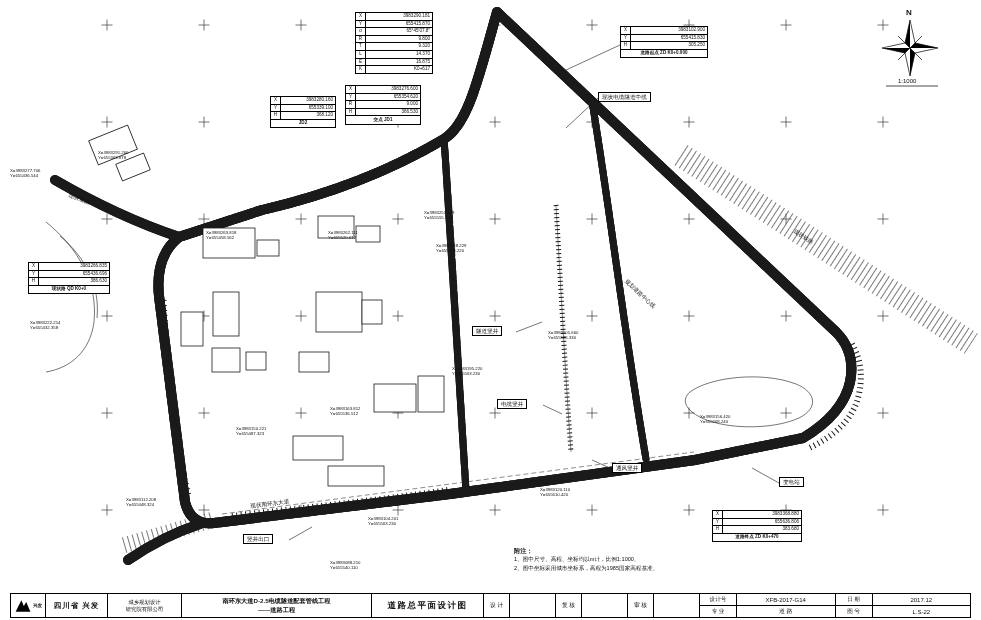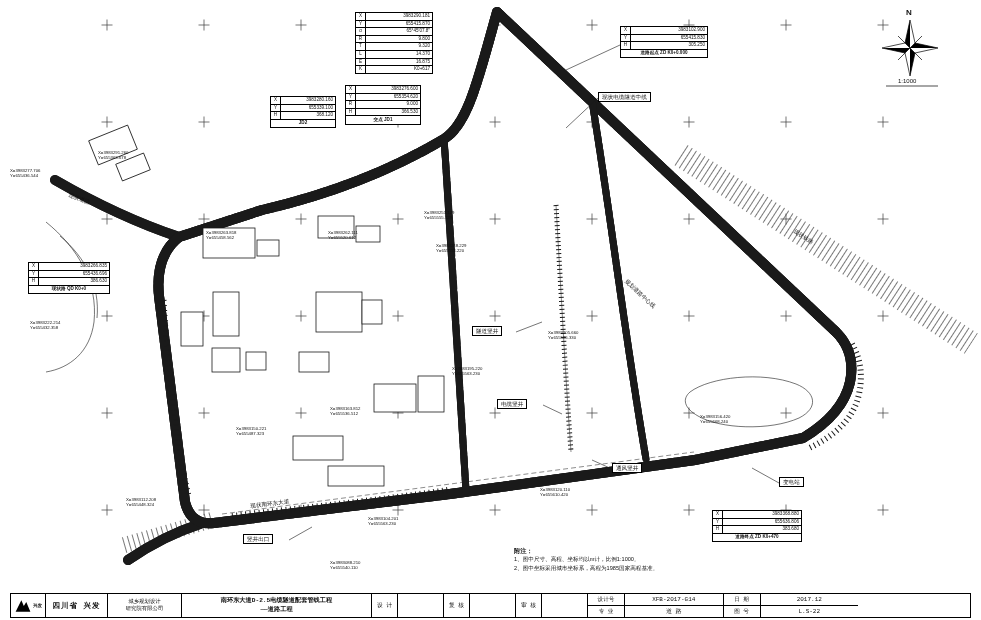--- a/index.html
+++ b/index.html
@@ -17,21 +17,21 @@
   .tv{flex:1;text-align:right;padding:1px 2px;}
   .tfoot{border-top:0.9px solid #000;text-align:center;font-weight:bold;padding:1.5px 2px;white-space:nowrap;}
   .north-n{position:absolute;font-size:8px;font-weight:bold;}
   .north-scale{position:absolute;font-size:6px;}
   .notes{position:absolute;left:514px;top:546px;width:350px;font-size:5.6px;line-height:1.5;}
   .notes-title{font-weight:bold;font-size:6.2px;}
   
   .tblock{position:absolute;left:10px;top:593px;width:961px;height:25px;border:1.2px solid #000;
           display:flex;box-sizing:border-box;background:#fff;}
   .cell{border-left:1px solid #000;box-sizing:border-box;display:flex;flex-direction:column;
-        align-items:center;justify-content:center;overflow:hidden;font-family:Liberation Mono, monospace;}
+        align-items:center;justify-content:center;overflow:hidden;}
   .cell:first-child{border-left:none;}
   .c-logo{width:34px;flex-direction:row;gap:1px;}
   .c-prov{width:62px;font-size:7.5px;font-weight:bold;letter-spacing:1px;}
   .c-comp{width:74px;font-size:5.4px;line-height:1.25;text-align:center;}
   .c-proj{width:190px;font-size:6.2px;line-height:1.3;text-align:center;font-weight:bold;}
   .c-title{width:112px;font-size:8.5px;font-weight:bold;letter-spacing:1.5px;}
   .c-rolelab{width:26px;font-size:5.8px;}
   .c-roleval{width:46px;font-size:5.8px;}
   .c-rgrid{width:271px;display:flex;flex-direction:row;padding:0;align-items:stretch;}
   .rcol{flex:1;display:flex;flex-direction:column;}
@@ -319,20 +319,21 @@
     </div>
     <div class="cell c-prov">四川省 兴发</div>
     <div class="cell c-comp">
       <div>城乡规划设计</div>
       <div>研究院有限公司</div>
     </div>
     <div class="cell c-proj">
       <div>南环东大道D-2.5电缆隧道配套管线工程</div>
       <div>——道路工程</div>
     </div>
+    <div class="cell c-title">道路总平面设计图</div>
 
     <div class="cell c-rolelab">设 计</div>
     <div class="cell c-roleval"></div>
     <div class="cell c-rolelab">复 核</div>
     <div class="cell c-roleval"></div>
     <div class="cell c-rolelab">审 核</div>
     <div class="cell c-roleval"></div>
 
     <div class="cell c-rgrid">
       <div class="rcol">

